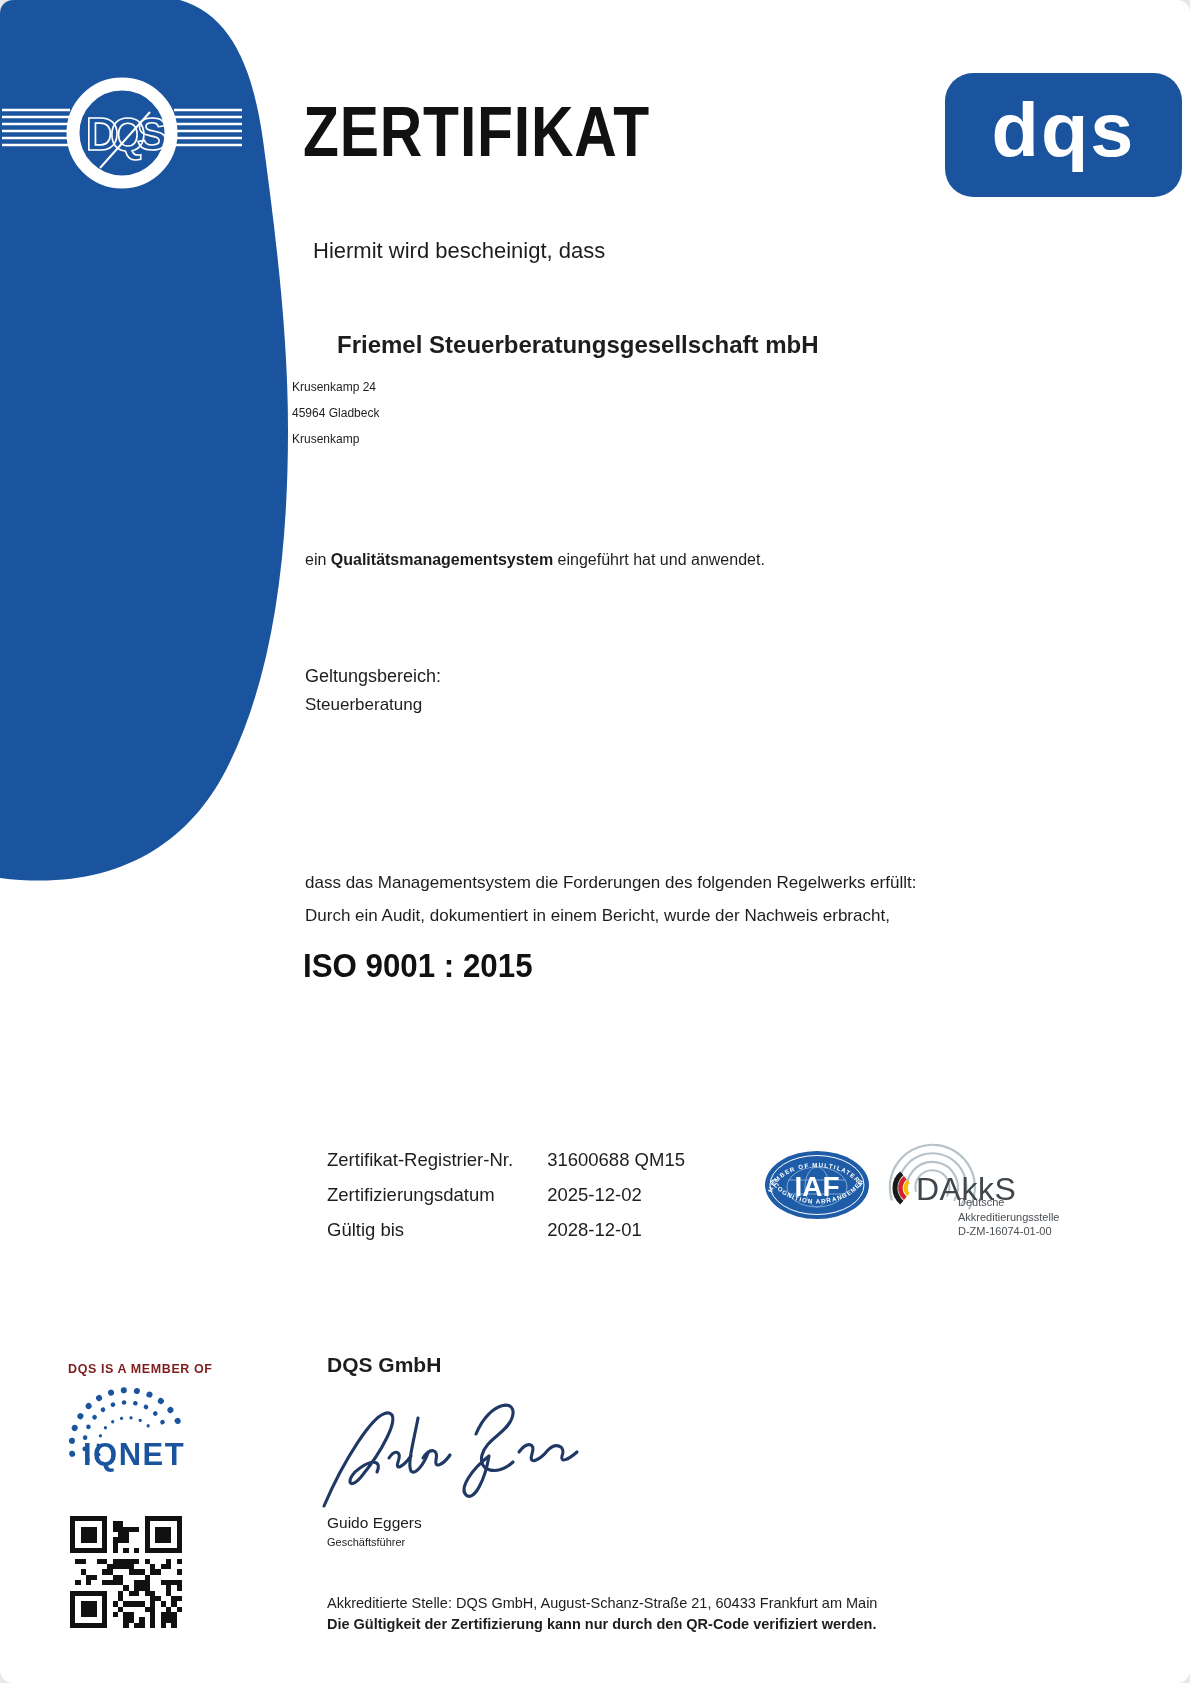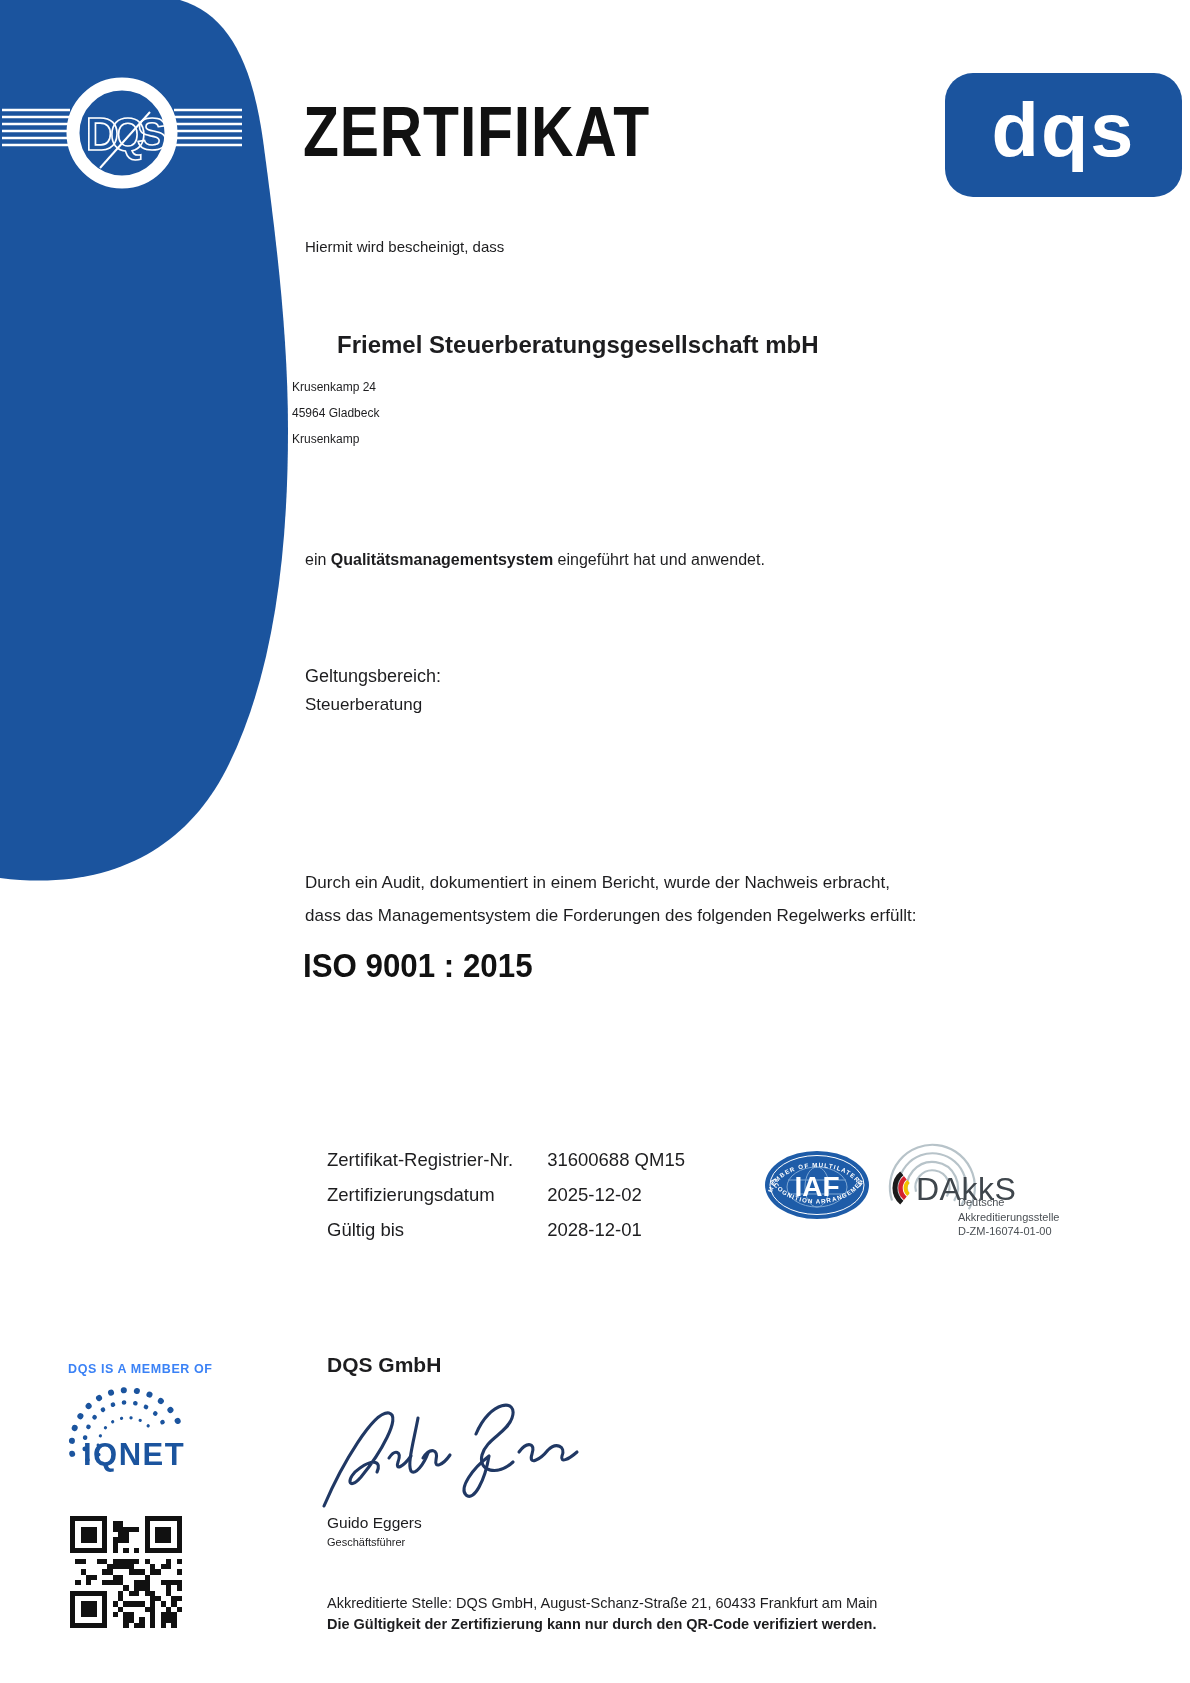--- a/index.html
+++ b/index.html
@@ -1,55 +1,56 @@
 <!DOCTYPE html>
 <html><head>
 <meta charset="utf-8">
 <style>
   html,body{margin:0;padding:0;background:#e8e8e8;}
   .page{
     position:relative;width:1190px;height:1683px;background:#ffffff;
     font-family:"Liberation Sans", sans-serif;color:#1d1d1f;overflow:hidden;
     margin:0 auto;
+    border-radius:13px;
   }
   .abs{position:absolute;}
   
   #blob{left:0;top:0;}
   
   .dqs-box{
     left:945px;top:73px;width:237px;height:124px;background:#1B549E;
     border-radius:28px;display:flex;align-items:center;justify-content:center;
   }
   .dqs-box .word{
     color:#fff;font-size:76px;font-weight:700;letter-spacing:2px;
     transform:scaleX(1.02);line-height:1;padding-bottom:10px;
   }
   
   .title{
     left:303px;top:92px;font-size:70px;font-weight:800;color:#111;
     transform:scaleX(0.84);transform-origin:left top;letter-spacing:1px;white-space:nowrap;
   }
-  .intro{left:305px;top:238px;font-size:15px;}
+  .intro{left:313px;top:238px;font-size:22px;}
   .company{left:305px;top:331px;font-size:24px;font-weight:700;white-space:nowrap;margin-left:32px;}
   .address{left:292px;top:374px;font-size:12px;line-height:26px;}
   .statement{left:305px;top:551px;font-size:16px;}
   .statement b{font-weight:700;}
   .scope-label{left:305px;top:666px;font-size:18px;}
   .scope-value{left:305px;top:695px;font-size:17px;text-align:right;}
   .audit{left:305px;top:866px;font-size:17px;line-height:33px;}
   .standard{
     left:303px;top:946px;font-size:34px;font-weight:800;color:#111;
     transform:scaleX(0.92);transform-origin:left top;white-space:nowrap;
   }
   
   .reg-row{left:327px;font-size:18.5px;white-space:nowrap;}
   .reg-row .lab{display:inline-block;width:215px;}
   .reg-row .val{display:inline-block;}
   
-  .member-label{left:68px;top:1362px;font-size:12.5px;font-weight:600;color:#3b82f6;letter-spacing:0.6px;}
+  .member-label{left:68px;top:1362px;font-size:12.5px;font-weight:600;color:#7f1d1d;letter-spacing:0.6px;}
   
   .org{left:327px;top:1353px;font-size:21px;font-weight:700;}
   .sig-name{left:327px;top:1514px;font-size:15.5px;}
   .sig-role{left:327px;top:1536px;font-size:11px;}
   .foot1{left:327px;top:1595px;font-size:14.5px;}
   .foot2{left:327px;top:1616px;font-size:14.5px;font-weight:700;}
   
   .dakks-sub{font-size:11px;fill:#4a4f54;}
   svg text{font-family:"Liberation Sans", sans-serif;}
 </style>
@@ -100,22 +101,22 @@
   </div>
 
   <div class="abs statement">
     <span>ein </span><b>Qualitätsmanagementsystem</b><span> eingeführt hat und anwendet.</span>
   </div>
 
   <div class="abs scope-label">Geltungsbereich:</div>
   <div class="abs scope-value">Steuerberatung</div>
 
   <div class="abs audit">
+    <div>dass das Managementsystem die Forderungen des folgenden Regelwerks erfüllt:</div>
     <div>Durch ein Audit, dokumentiert in einem Bericht, wurde der Nachweis erbracht,</div>
-    <div>dass das Managementsystem die Forderungen des folgenden Regelwerks erfüllt:</div>
   </div>
 
   <div class="abs standard">ISO 9001 : 2015</div>
 
   <div class="abs reg-row" style="top:1149px">
     <span class="lab">Zertifikat-Registrier-Nr.</span>
     <span class="val">31600688 QM15</span>
   </div>
   <div class="abs reg-row" style="top:1184px">
     <span class="lab">Zertifizierungsdatum</span>

